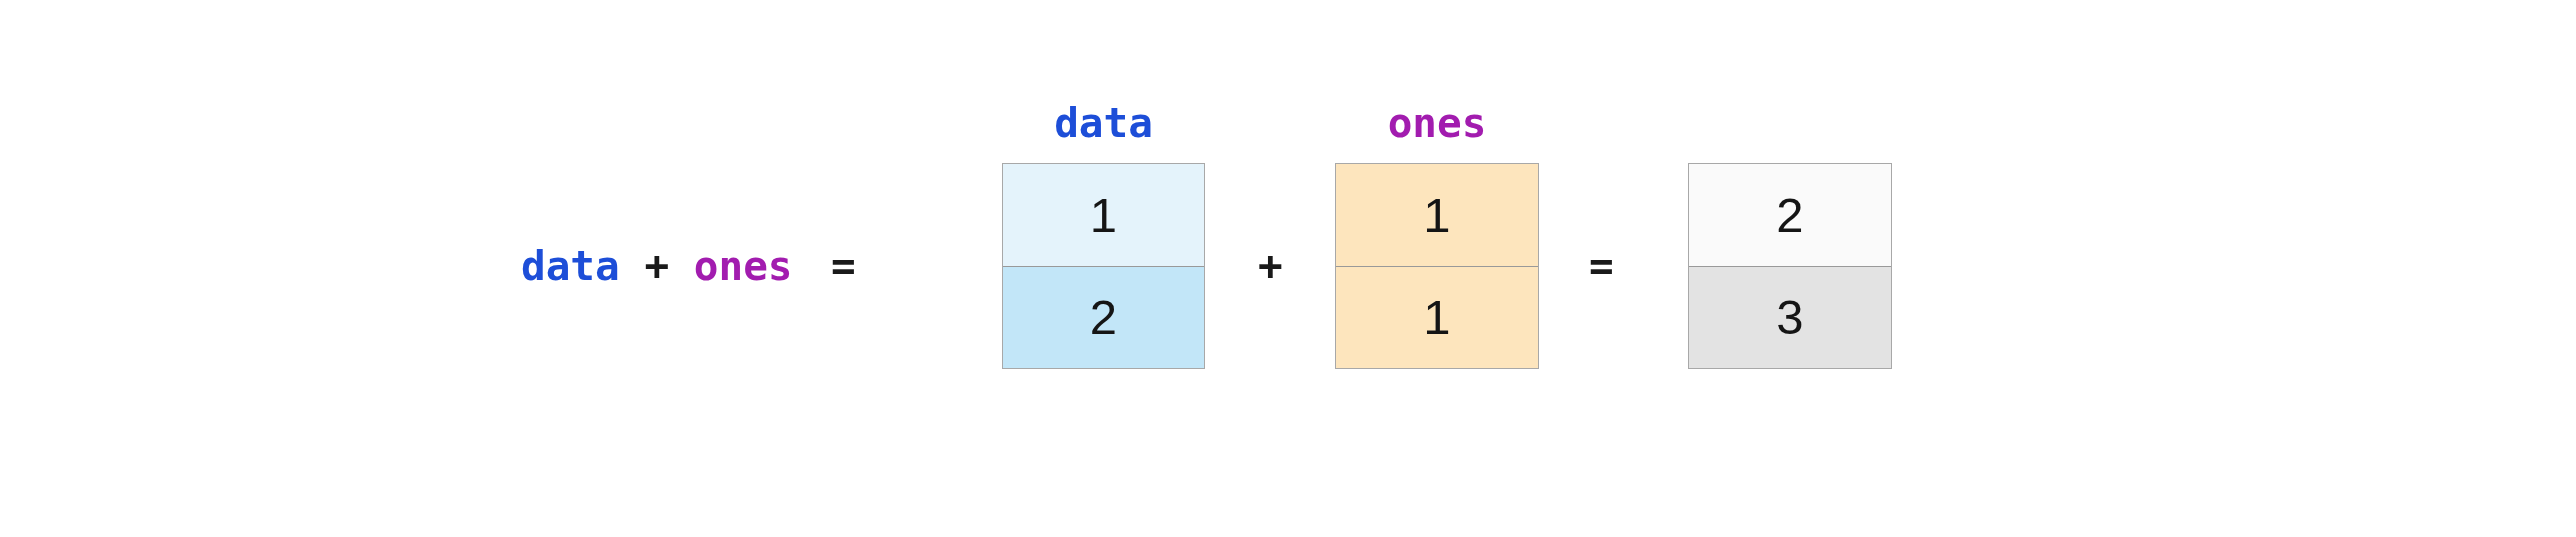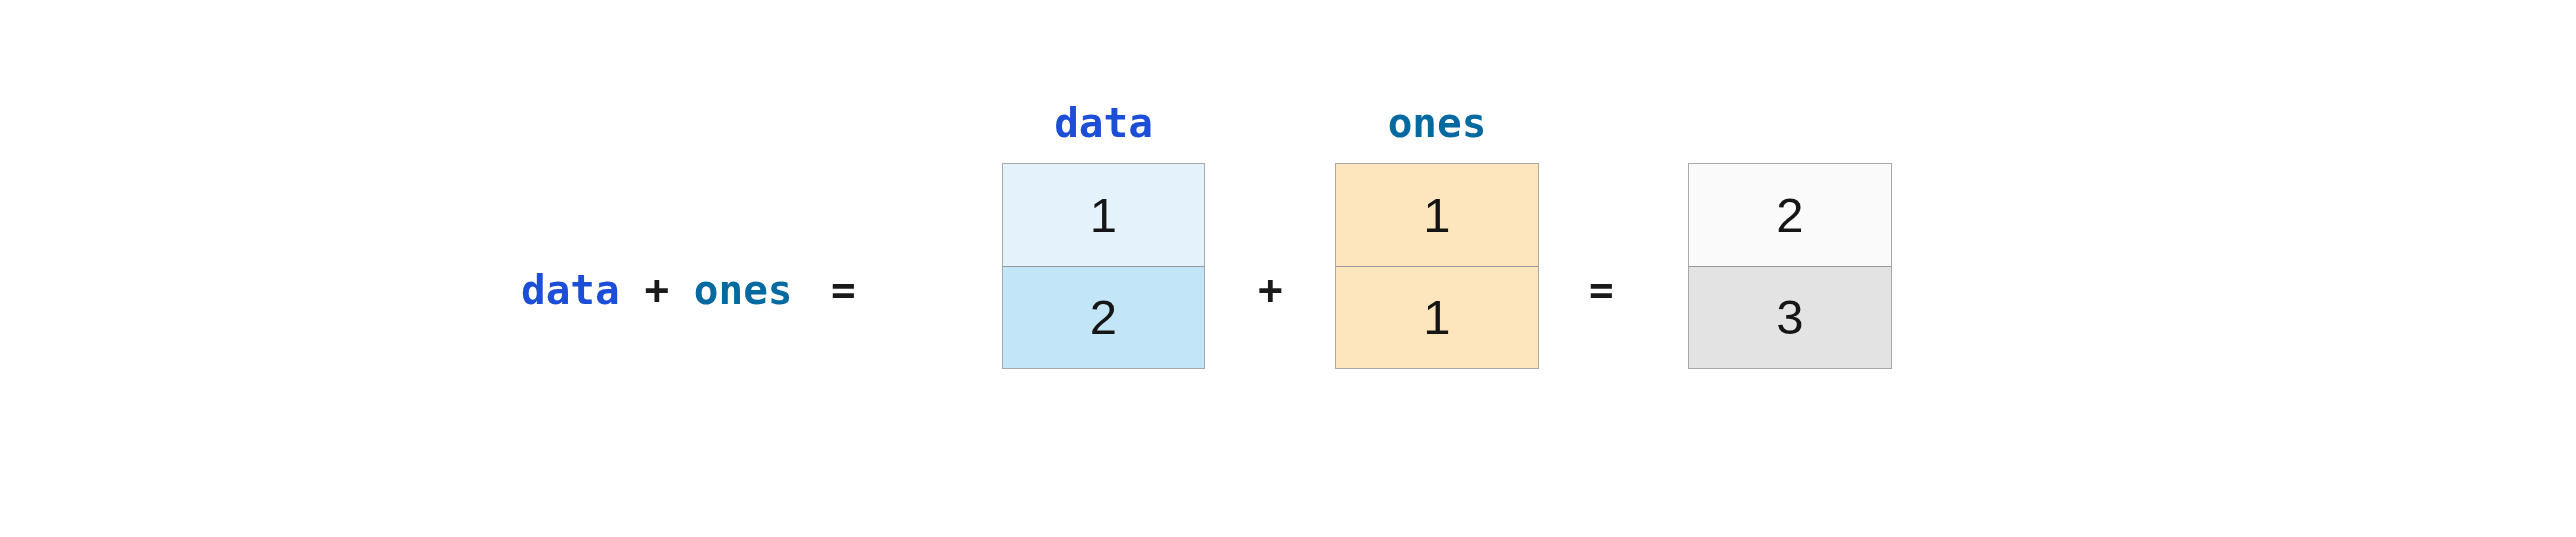--- a/index.html
+++ b/index.html
@@ -16,24 +16,23 @@
   }
   
   .mono-text {
     position: absolute;
     font-family: "DejaVu Sans Mono", monospace;
     font-weight: 700;
     font-size: 41px;
     line-height: 1;
     white-space: pre;
     color: #1a1a1a;
-    margin-top: 24px;
   }
   .c-blue   { color: #1d4ed8; }
-  .c-orange { color: #0369a1; }
+  .c-orange { color: #a21caf; }
 
   #eq-lhs        { left: 521px;  top: 246px; }
   #eq-equals-l   { left: 831px; top: 246px; }
   #op-plus-mid   { left: 1258px; top: 246px; }
   #eq-equals-r   { left: 1589px; top: 246px; }
 
   
   .array { position: absolute; top: 163px; }
   #array-data   { left: 1002px; width: 203px; }
   #array-ones   { left: 1335px; width: 204px; }

